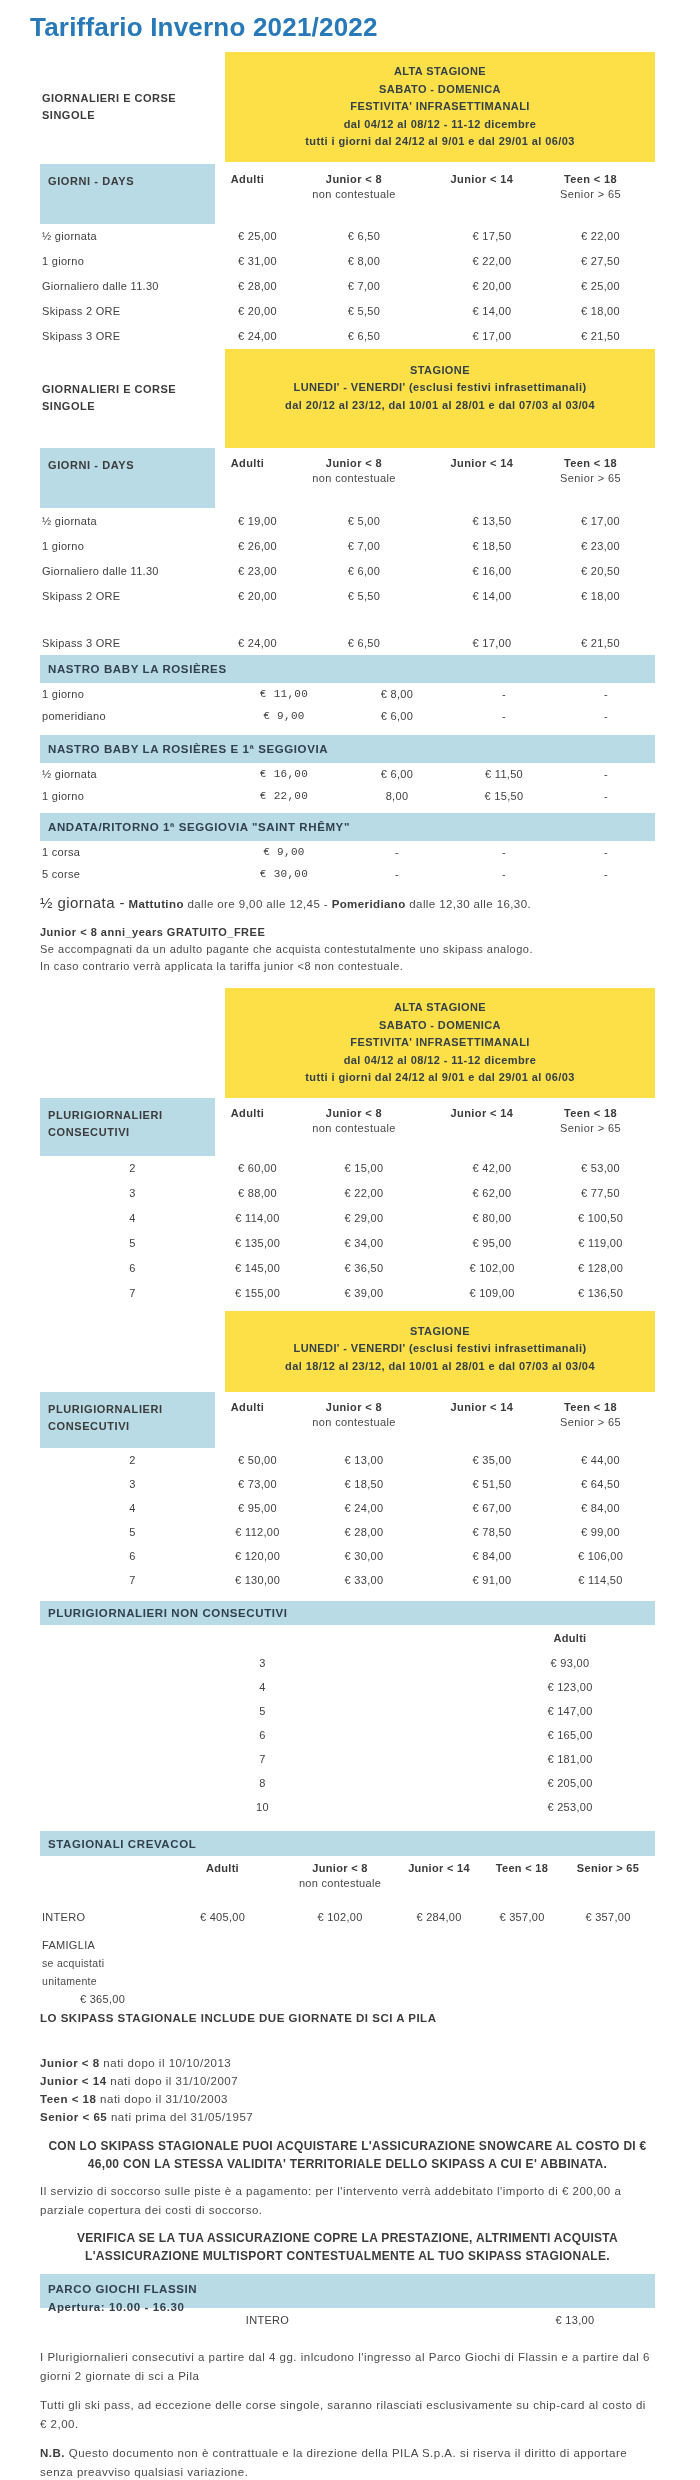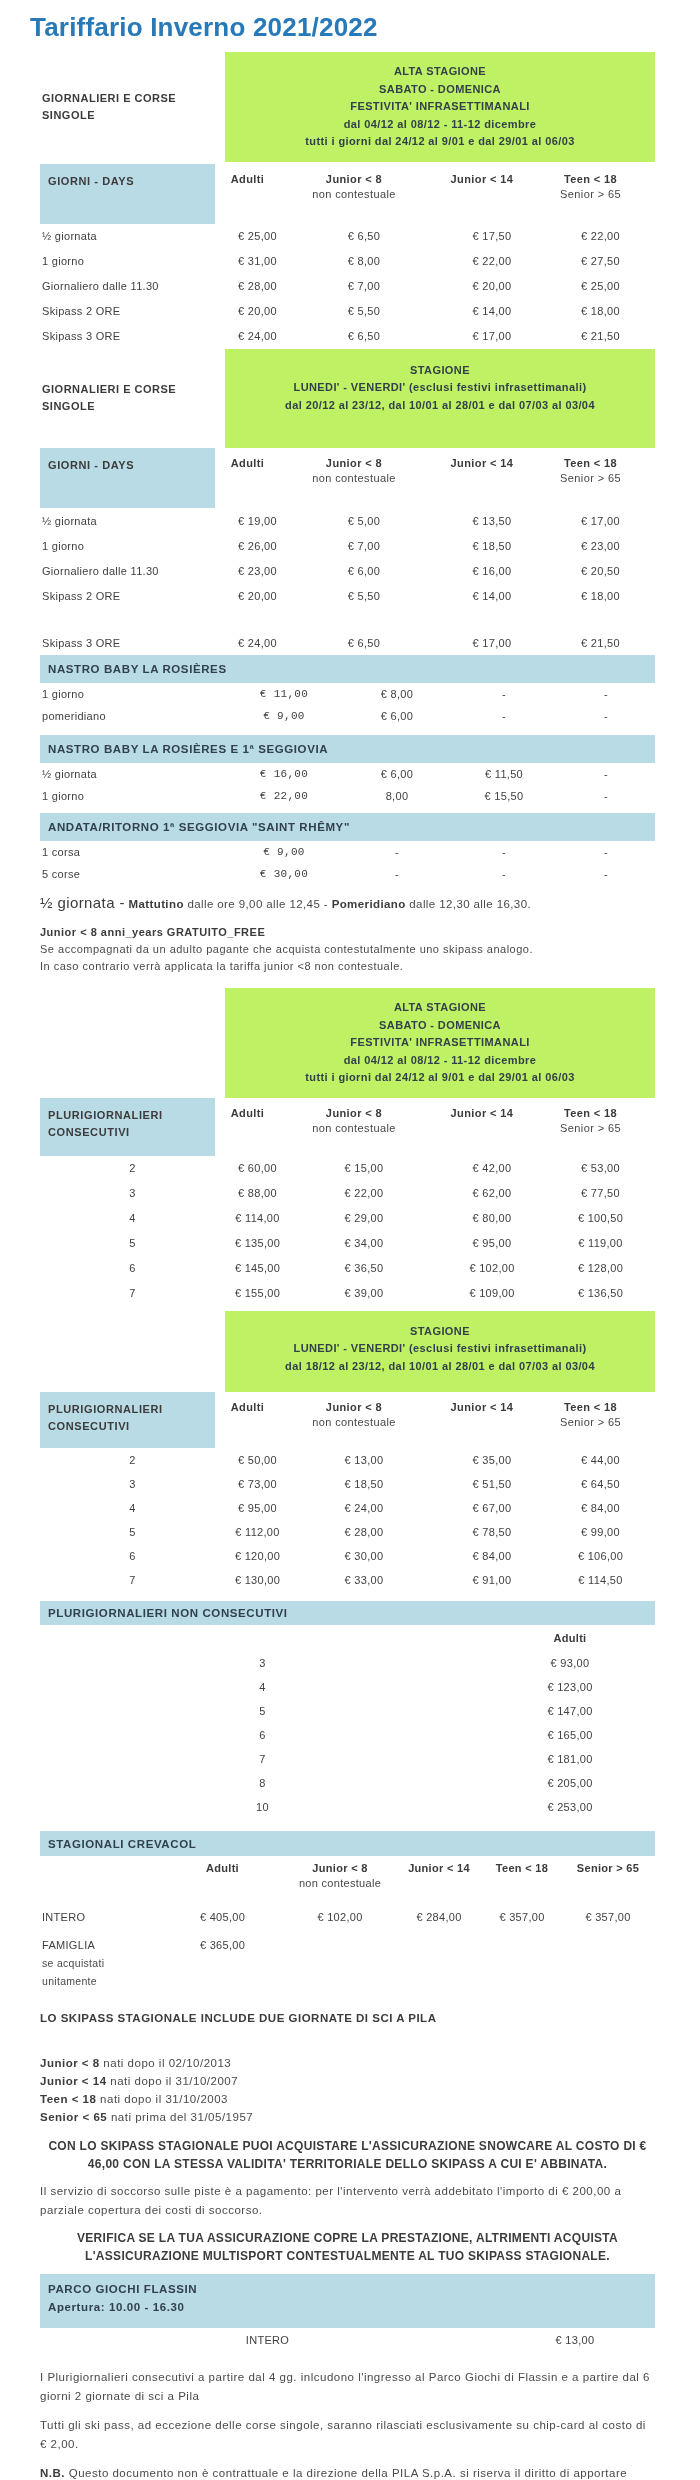--- a/index.html
+++ b/index.html
@@ -3,21 +3,21 @@
 <meta charset="utf-8">
 <style>
   html,body{margin:0;padding:0;background:#ffffff;}
   body{width:700px;height:2480px;overflow:hidden;font-family:"Liberation Sans","DejaVu Sans",sans-serif;color:#3f3f3f;}
   .content{margin-left:40px;width:615px;}
   
   h1.title{margin:14px 0 0 -10px;font-size:26px;line-height:26px;font-weight:bold;color:#2779b8;letter-spacing:0.2px;}
   
   .boxrow{display:flex;align-items:center;}
   .side{width:185px;font-size:11px;font-weight:bold;color:#3b3b3b;letter-spacing:0.5px;line-height:17px;padding-left:2px;box-sizing:border-box;}
-  .seasonbox{width:430px;box-sizing:border-box;background:#bef264;text-align:center;font-size:11px;font-weight:bold;color:#333f49;letter-spacing:0.4px;line-height:17.5px;}
+  .seasonbox{width:430px;box-sizing:border-box;background:#fde047;text-align:center;font-size:11px;font-weight:bold;color:#333f49;letter-spacing:0.4px;line-height:17.5px;}
   .seasonbox .pad{padding:11px 8px;}
   #t2-box .pad{padding:13px 8px 34px 8px;}
   #t4-box .pad{padding:12px 8px 17px 8px;}
   
   .hdr{display:flex;}
   .corner{width:175px;box-sizing:border-box;background:#b9dbe5;font-size:11px;font-weight:bold;color:#3b3b3b;letter-spacing:0.6px;padding:9px 10px 0 8px;line-height:17px;}
   .hcol{box-sizing:border-box;text-align:center;padding-top:9px;font-size:11px;color:#3b3b3b;letter-spacing:0.4px;}
   .hcol .l1{font-weight:bold;}
   .hcol .l2{font-weight:normal;margin-top:3px;color:#474747;}
   #t1-hdr,#t2-hdr{height:60px;}
@@ -64,32 +64,32 @@
   .cvrow{display:flex;font-size:11px;color:#414141;letter-spacing:0.3px;}
   .cv-label{width:120px;padding-left:2px;box-sizing:border-box;}
   .cv-1{width:125px;text-align:center;}
   .cv-2{width:110px;text-align:center;}
   .cv-3{width:88px;text-align:center;}
   .cv-4{width:78px;text-align:center;}
   .cv-5{width:94px;text-align:center;}
   #crevacol-hdr{height:42px;padding-top:6px;box-sizing:border-box;font-weight:bold;color:#3b3b3b;}
   #crevacol-hdr .sub{font-weight:normal;margin-top:3px;color:#474747;}
   #crevacol-intero{height:38px;align-items:center;}
-  #crevacol-famiglia{height:60px;line-height:18px;}
+  #crevacol-famiglia{height:60px;line-height:18px;flex-direction:column;}
   #crevacol-famiglia .sublines{font-size:10.5px;color:#4a4a4a;}
   
   .boldline{margin-top:14px;font-size:11.5px;font-weight:bold;color:#3c3c3c;letter-spacing:0.5px;line-height:16px;}
   .ages{margin-top:28px;font-size:11.5px;line-height:18px;color:#4a4a4a;letter-spacing:0.5px;}
   .ages .b{font-weight:bold;color:#3c3c3c;}
   .centerbold{margin-top:11px;text-align:center;font-size:12px;font-weight:bold;color:#3c3c3c;letter-spacing:0.3px;line-height:18px;}
   #verifica{margin-top:9px;}
   .para{margin-top:9px;font-size:11.5px;line-height:19px;color:#4a4a4a;letter-spacing:0.5px;}
   .para .b{font-weight:bold;color:#3c3c3c;}
   
-  #flassin-band{margin-top:9px;height:54px;background:#b9dbe5;padding:6px 0 4px 8px;box-sizing:border-box;font-size:11.5px;font-weight:bold;color:#31404e;letter-spacing:0.6px;line-height:18px;}
+  #flassin-band{margin-top:9px;height:34px;background:#b9dbe5;padding:6px 0 4px 8px;box-sizing:border-box;font-size:11.5px;font-weight:bold;color:#31404e;letter-spacing:0.6px;line-height:18px;}
   .frow{display:flex;align-items:center;height:24px;font-size:11px;color:#414141;letter-spacing:0.3px;}
   .f-label{width:455px;text-align:center;}
   .f-price{width:160px;text-align:center;}
   #footer-p1{margin-top:16px;}
   #footer-p2{margin-top:10px;}
   #footer-nb{margin-top:10px;}
 </style>
 </head>
 <body>
 
@@ -557,21 +557,21 @@
     <div class="cv-4"></div>
     <div class="cv-5"></div>
   </div>
 
   <div class="boldline">LO SKIPASS STAGIONALE INCLUDE DUE GIORNATE DI SCI A PILA</div>
 
   <div class="ages">
 
       <div>
         <span class="b">Junior &lt; 8</span>
-        <span>nati dopo il 02/10/2013</span>
+        <span>nati dopo il 10/10/2013</span>
       </div>
 
       <div>
         <span class="b">Junior &lt; 14</span>
         <span>nati dopo il 31/10/2007</span>
       </div>
 
       <div>
         <span class="b">Teen &lt; 18</span>
         <span>nati dopo il 31/10/2003</span>

